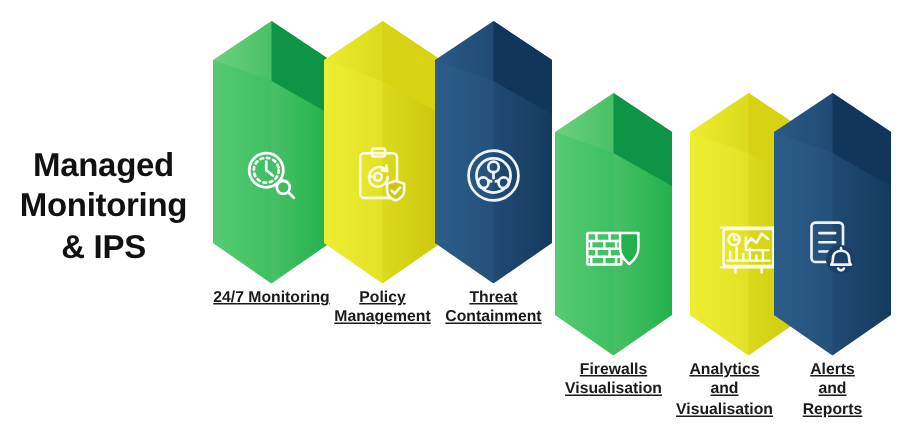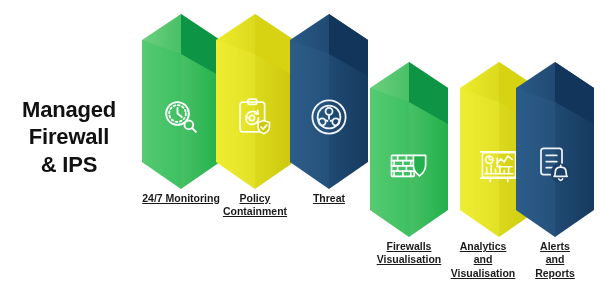--- a/index.html
+++ b/index.html
@@ -79,21 +79,21 @@
   .row-top .caption { top: 178px; }
   .row-bottom .caption { top: 178px; }
 </style>
 </head>
 <body>
 
 <div id="stage">
 
   <div class="heading">
     <span class="ln">Managed</span>
-    <span class="ln">Firewall</span>
+    <span class="ln">Monitoring</span>
     <span class="ln">&amp; IPS</span>
   </div>
 
   <div class="banner row-top" style="left:142px; top:14px;">
     <div class="ribbon">
       <svg viewBox="0 0 78 175" xmlns="http://www.w3.org/2000/svg" aria-hidden="true">
         <defs>
           <linearGradient id="gGreen1" x1="0" y1="0" x2="1" y2="0">
             <stop offset="0" stop-color="#6ed07f"></stop>
             <stop offset="1" stop-color="#22b14c"></stop>
@@ -140,21 +140,21 @@
           <path d="M27 16.5 L27.6 20.8 L23.4 20"></path>
           <path d="M14.2 28.6 L13.6 24.3 L17.8 25.2"></path>
           <circle cx="20.5" cy="25" r="3"></circle>
           <path d="M34 28 l6.5 2.3 v5.2 c0 3.6 -3 6.3 -6.5 7.5 c-3.5 -1.2 -6.5 -3.9 -6.5 -7.5 v-5.2 z" fill="#ccc70d"></path>
           <path d="M31 35.6 l2.2 2.2 l4.2 -4.6"></path>
         </svg>
       </div>
     </div>
     <div class="caption">
       <span class="ln">Policy</span>
-      <span class="ln">Containment</span>
+      <span class="ln">Management</span>
     </div>
   </div>
 
   <div class="banner row-top" style="left:290px; top:14px;">
     <div class="ribbon">
       <svg viewBox="0 0 78 175" xmlns="http://www.w3.org/2000/svg" aria-hidden="true">
         <defs>
           <linearGradient id="gNavy1" x1="0" y1="0" x2="1" y2="0">
             <stop offset="0" stop-color="#2a5a87"></stop>
             <stop offset="1" stop-color="#163a5f"></stop>
@@ -172,20 +172,21 @@
           <circle cx="16.2" cy="29.5" r="4"></circle>
           <circle cx="31.8" cy="29.5" r="4"></circle>
           <path d="M24 21.5 L24 26"></path>
           <path d="M20.3 27.8 L22.2 28.5"></path>
           <path d="M27.7 27.8 L25.8 28.5"></path>
         </svg>
       </div>
     </div>
     <div class="caption">
       <span class="ln">Threat</span>
+      <span class="ln">Containment</span>
     </div>
   </div>
 
   <div class="banner row-bottom" style="left:370px; top:62px;">
     <div class="ribbon">
       <svg viewBox="0 0 78 175" xmlns="http://www.w3.org/2000/svg" aria-hidden="true">
         <defs>
           <linearGradient id="gGreen2" x1="0" y1="0" x2="1" y2="0">
             <stop offset="0" stop-color="#6ed07f"></stop>
             <stop offset="1" stop-color="#22b14c"></stop>

